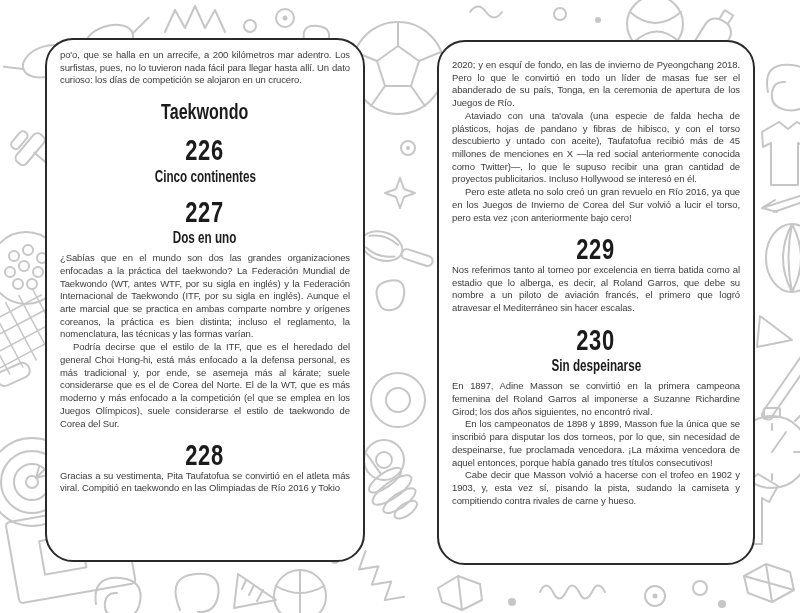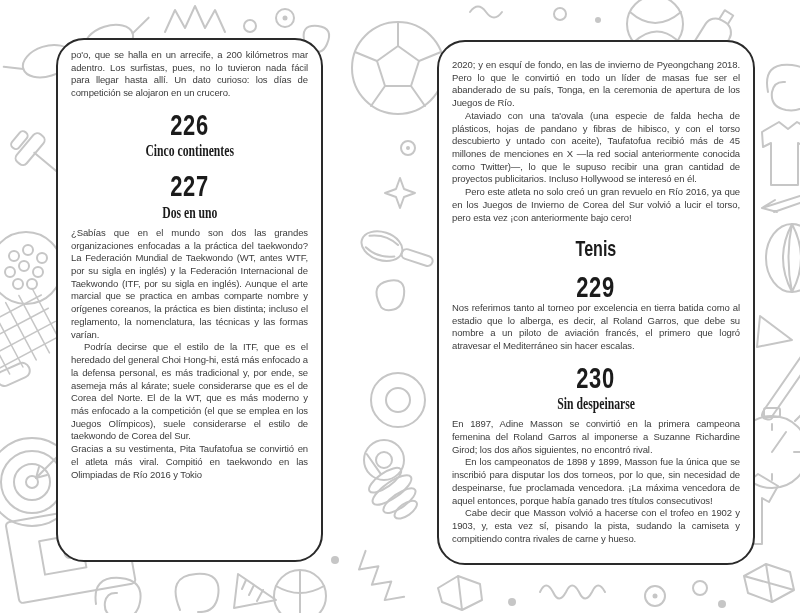--- a/index.html
+++ b/index.html
@@ -1,26 +1,26 @@
 <!DOCTYPE html>
 <html lang="es"><head>
 <meta charset="utf-8">
 <style>
   html,body{margin:0;padding:0;background:#e9e9e9;}
   .spread{position:relative;width:800px;height:613px;background:#ffffff;overflow:hidden;font-family:"Liberation Sans",sans-serif;}
   .doodles{position:absolute;left:0;top:0;width:800px;height:613px;}
   .panel{position:absolute;background:#ffffff;border:2px solid #2a2a2a;border-radius:28px;box-sizing:border-box;padding:9px 13px;overflow:hidden;}
-  .panel.left{left:45px;top:38px;width:267px;height:524px;margin-left:11px;}
+  .panel.left{left:45px;top:38px;width:320px;height:524px;}
   .panel.right{left:437px;top:40px;width:318px;height:525px;padding-top:17px;}
   p.body{margin:0;font-size:9.5px;line-height:1.34;letter-spacing:-0.1px;text-align:justify;color:#3c3c3c;}
   p.body.indent{text-indent:13px;}
   h2.sport,h3.etitle,div.num{margin:0;text-align:center;font-weight:normal;}
   h2.sport{margin:10px 0 1px;}
   div.num{margin:9px 0 -1px;}
-  h3.etitle{margin:0 0 4px;font-family:Liberation Serif, serif;}
+  h3.etitle{margin:0 0 4px;}
   .cond{display:inline-block;font-weight:700;color:#1b1b1b;transform:scaleX(0.73);white-space:nowrap;line-height:1.05;}
   h2.sport .cond{font-size:22px;}
   div.num .cond{font-size:30px;letter-spacing:1px;}
   h3.etitle .cond{font-size:16px;}
 </style>
 </head>
 <body>
 
 <div class="spread">
 
@@ -189,44 +189,45 @@
         <circle cx="700" cy="588" r="7"></circle>
           <circle cx="722" cy="604" r="4" fill="#c6c6c6" stroke="none"></circle>
         <circle cx="335" cy="560" r="4" fill="#c6c6c6" stroke="none"></circle>
       </g>
     </g>
   </svg>
 
   <section class="panel left">
     <p class="body">po'o, que se halla en un arrecife, a 200 kilómetros mar adentro. Los surfistas, pues, no lo tuvieron nada fácil para llegar hasta allí. Un dato curioso: los días de competición se alojaron en un crucero.</p>
 
+    <h2 class="sport"><span class="cond">Taekwondo</span></h2>
 
     <div>
       <div class="num"><span class="cond">226</span></div>
       <h3 class="etitle"><span class="cond">Cinco continentes</span></h3>
     </div>
 
     <div>
       <div class="num"><span class="cond">227</span></div>
       <h3 class="etitle"><span class="cond">Dos en uno</span></h3>
       <p class="body">¿Sabías que en el mundo son dos las grandes organizaciones enfocadas a la práctica del taekwondo? La Federación Mundial de Taekwondo (WT, antes WTF, por su sigla en inglés) y la Federación Internacional de Taekwondo (ITF, por su sigla en inglés). Aunque el arte marcial que se practica en ambas comparte nombre y orígenes coreanos, la práctica es bien distinta; incluso el reglamento, la nomenclatura, las técnicas y las formas varían.</p>
       <p class="body indent">Podría decirse que el estilo de la ITF, que es el heredado del general Choi Hong-hi, está más enfocado a la defensa personal, es más tradicional y, por ende, se asemeja más al kárate; suele considerarse que es el de Corea del Norte. El de la WT, que es más moderno y más enfocado a la competición (el que se emplea en los Juegos Olímpicos), suele considerarse el estilo de taekwondo de Corea del Sur.</p>
     </div>
 
     <div>
+      <div class="num"><span class="cond">228</span></div>
       <p class="body">Gracias a su vestimenta, Pita Taufatofua se convirtió en el atleta más viral. Compitió en taekwondo en las Olimpiadas de Río 2016 y Tokio</p>
     </div>
   </section>
 
   <section class="panel right">
     <p class="body">2020; y en esquí de fondo, en las de invierno de Pyeongchang 2018. Pero lo que le convirtió en todo un líder de masas fue ser el abanderado de su país, Tonga, en la ceremonia de apertura de los Juegos de Río.</p>
     <p class="body indent">Ataviado con una ta'ovala (una especie de falda hecha de plásticos, hojas de pandano y fibras de hibisco, y con el torso descubierto y untado con aceite), Taufatofua recibió más de 45 millones de menciones en X —la red social anteriormente conocida como Twitter)—, lo que le supuso recibir una gran cantidad de proyectos publicitarios. Incluso Hollywood se interesó en él.</p>
     <p class="body indent">Pero este atleta no solo creó un gran revuelo en Río 2016, ya que en los Juegos de Invierno de Corea del Sur volvió a lucir el torso, pero esta vez ¡con anteriormente bajo cero!</p>
 
-    <h2 class="sport"><span class="cond">Tenis</span></h2>
 
     <div>
       <div class="num"><span class="cond">229</span></div>
       <p class="body">Nos referimos tanto al torneo por excelencia en tierra batida como al estadio que lo alberga, es decir, al Roland Garros, que debe su nombre a un piloto de aviación francés, el primero que logró atravesar el Mediterráneo sin hacer escalas.</p>
     </div>
 
     <div>
       <div class="num"><span class="cond">230</span></div>
       <h3 class="etitle"><span class="cond">Sin despeinarse</span></h3>
       <p class="body">En 1897, Adine Masson se convirtió en la primera campeona femenina del Roland Garros al imponerse a Suzanne Richardine Girod; los dos años siguientes, no encontró rival.</p>

